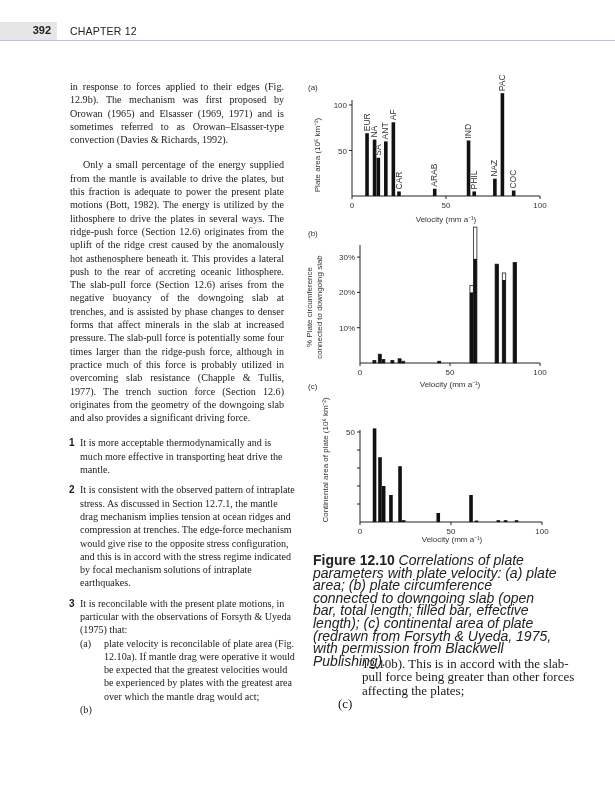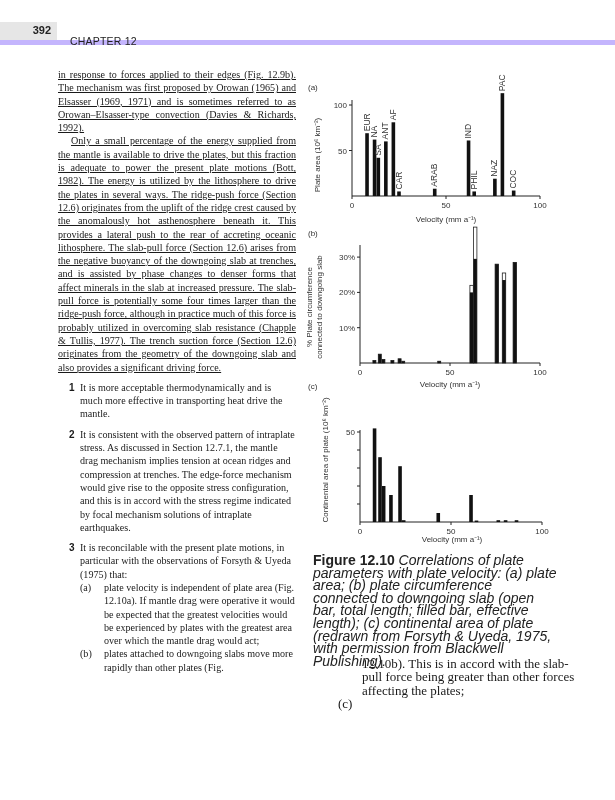--- a/index.html
+++ b/index.html
@@ -1,22 +1,22 @@
 <!DOCTYPE html>
 <html><head>
 <meta charset="utf-8">
 <style>
   html, body { margin:0; padding:0; background:#fff; }
   body { width:615px; height:800px; position:relative; overflow:hidden; font-family:"Liberation Serif", serif; color:#1a1a1a; }
-  .header-band { position:absolute; left:0; top:22px; width:615px; height:18px; border-bottom:5px solid #c4b5fd; }
+  .header-band { position:absolute; left:0; top:22px; width:615px; height:18px; border-bottom:1px solid #c4b5fd; }
   .page-num-box { position:absolute; left:0; top:0; width:57px; height:18px; background:#e6e6e6; }
   .page-num { position:absolute; right:6px; top:2px; font-family:"Liberation Sans", sans-serif; font-weight:bold; font-size:11px; color:#222; }
-  .chapter { position:absolute; left:70px; top:3px; font-family:"Liberation Sans", sans-serif; font-size:10.5px; color:#222; letter-spacing:0.2px;margin-top:10px; }
+  .chapter { position:absolute; left:70px; top:3px; font-family:"Liberation Sans", sans-serif; font-size:10.5px; color:#222; letter-spacing:0.2px; }
   .col-left { position:absolute; left:58px; top:68px; width:238px; font-size:10.1px; line-height:13.3px; text-align:justify; }
-  .col-left p { margin:0;text-decoration:underline; }
+  .col-left p { margin:12px; }
   .col-left p.indent { text-indent:13px; }
   .numlist { margin:7px 0 0 0; padding:0; list-style:none; }
   .numlist li { position:relative; padding-left:22px; margin-bottom:7px; text-align:left; }
   .numlist .num { position:absolute; left:11px; top:0; font-family:"Liberation Sans", sans-serif; font-weight:bold; font-size:10px; }
   .sublist { margin:0; padding:0; list-style:none; }
   .sublist li { position:relative; padding-left:24px; margin:0; }
   .sublist .sl { position:absolute; left:0; top:0; }
   .col-right-text { position:absolute; left:338px; top:657px; width:238px; font-size:13px; line-height:13.3px; }
   .col-right-text .cont { padding-left:24px; }
   .col-right-text .sub { position:relative; padding-left:24px; }
@@ -47,25 +47,24 @@
     <li>
       <span class="num">2</span>
       <span>It is consistent with the observed pattern of intraplate stress. As discussed in Section 12.7.1, the mantle drag mechanism implies tension at ocean ridges and compression at trenches. The edge-force mechanism would give rise to the opposite stress configuration, and this is in accord with the stress regime indicated by focal mechanism solutions of intraplate earthquakes.</span>
     </li>
     <li>
       <span class="num">3</span>
       <span>It is reconcilable with the present plate motions, in particular with the observations of Forsyth &amp; Uyeda (1975) that:</span>
       <ul class="sublist">
         <li>
           <span class="sl">(a)</span>
-          <span>plate velocity is independent of plate area (Fig. 12.10a). If mantle drag were operative it would be expected that the greatest velocities would be experienced by plates with the greatest area over which the mantle drag would act;</span>
+          <span>plate velocity is reconcilable of plate area (Fig. 12.10a). If mantle drag were operative it would be expected that the greatest velocities would be experienced by plates with the greatest area over which the mantle drag would act;</span>
         </li>
         <li>
           <span class="sl">(b)</span>
-          <span>plates attached to downgoing slabs move more rapidly than other plates (Fig.</span>
         </li>
       </ul>
     </li>
   </ul>
 </div>
 
 <svg class="fig" width="260" height="490" viewBox="0 0 260 490">
 
   <g id="panelA">
     <text x="8" y="30" font-size="8">(a)</text>

